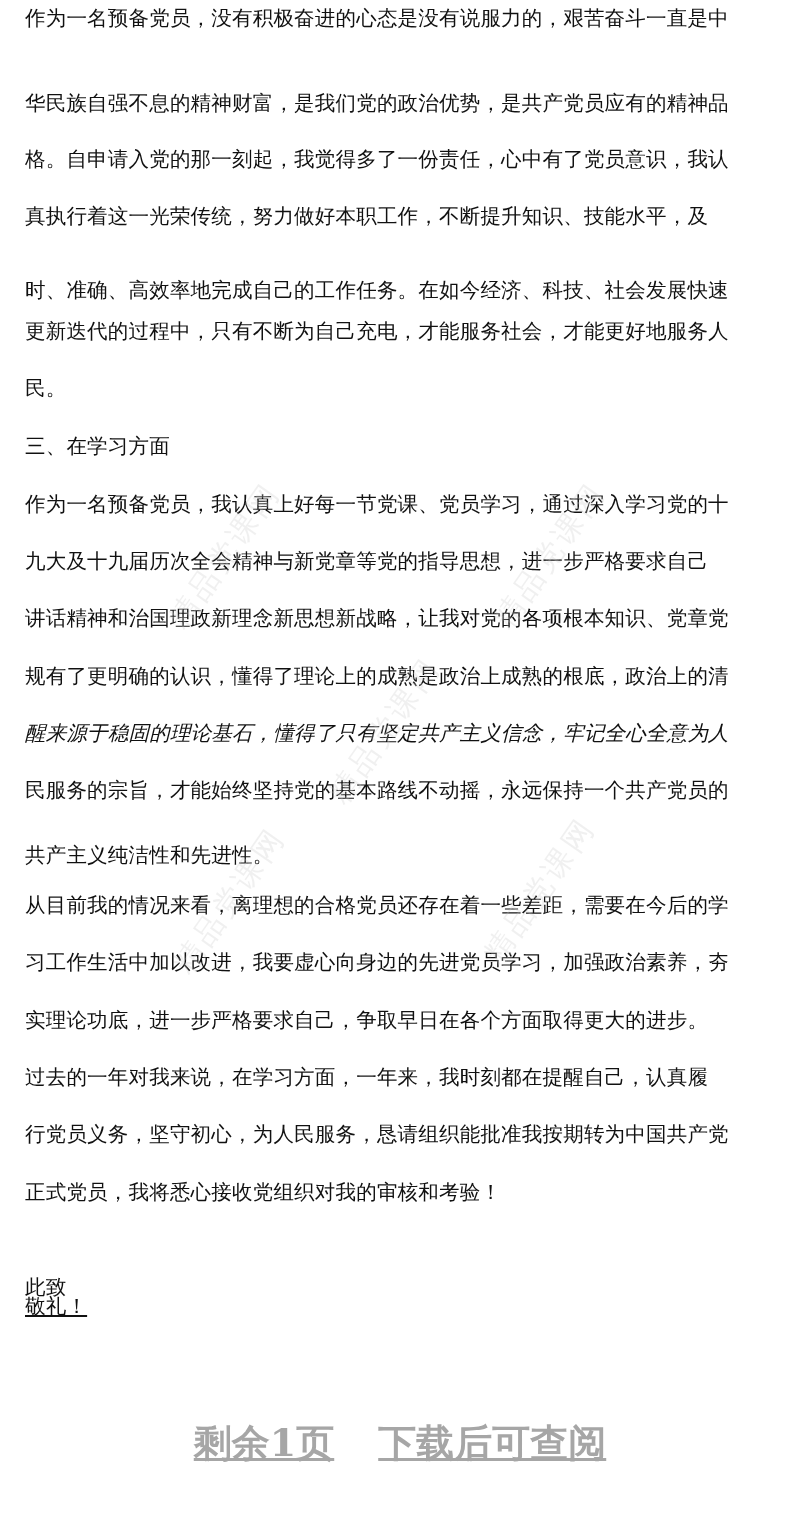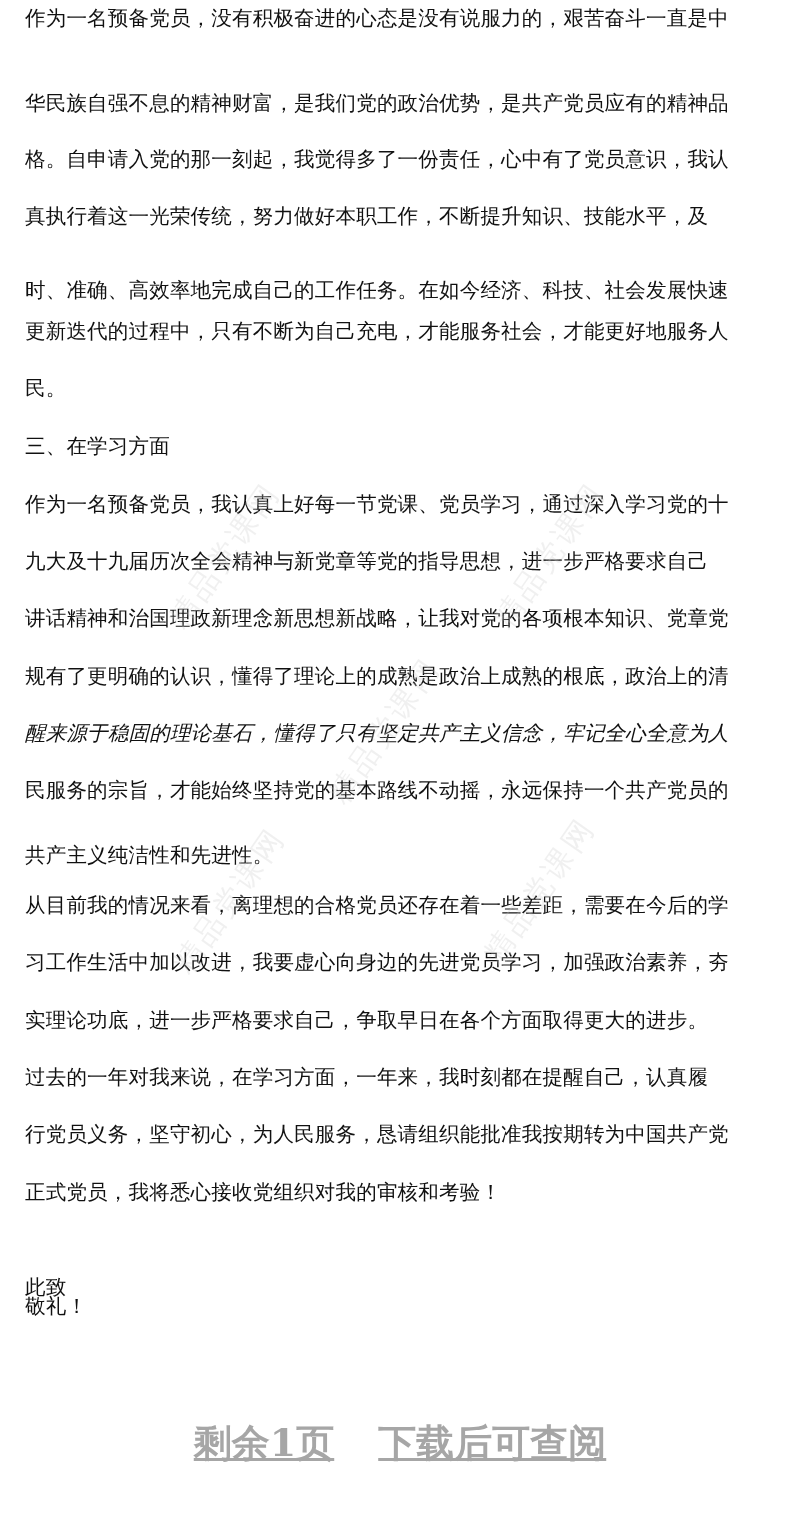--- a/index.html
+++ b/index.html
@@ -81,21 +81,21 @@
       <div class="line" style="top: 719px; font-style: italic;">醒来源于稳固的理论基石，懂得了只有坚定共产主义信念，牢记全心全意为人</div>
       <div class="line" style="top: 776px;">民服务的宗旨，才能始终坚持党的基本路线不动摇，永远保持一个共产党员的</div>
       <div class="line" style="top: 834px; margin-top: 7px;">共产主义纯洁性和先进性。</div>
       <div class="line" style="top: 891px;">从目前我的情况来看，离理想的合格党员还存在着一些差距，需要在今后的学</div>
       <div class="line" style="top: 948px;">习工作生活中加以改进，我要虚心向身边的先进党员学习，加强政治素养，夯</div>
       <div class="line" style="top: 1006px;">实理论功底，进一步严格要求自己，争取早日在各个方面取得更大的进步。</div>
       <div class="line" style="top: 1063px;">过去的一年对我来说，在学习方面，一年来，我时刻都在提醒自己，认真履</div>
       <div class="line" style="top: 1120px;">行党员义务，坚守初心，为人民服务，恳请组织能批准我按期转为中国共产党</div>
       <div class="line" style="top: 1178px;">正式党员，我将悉心接收党组织对我的审核和考验！</div>
       <div class="line" style="top: 1273px;">此致</div>
-      <div class="line" style="top: 1292px;">敬礼！</div>
+      <div class="line" style="top: 1292px; text-decoration: underline;">敬礼！</div>
     </div>
   <div id="watermarks">
       <div class="watermark" style="left: 140px; top: 535px;">精品党课网</div>
       <div class="watermark" style="left: 465px; top: 535px;">精品党课网</div>
       <div class="watermark" style="left: 300px; top: 710px;">精品党课网</div>
       <div class="watermark" style="left: 145px; top: 880px;">精品党课网</div>
       <div class="watermark" style="left: 455px; top: 870px;">精品党课网</div>
     </div>
 
   <div class="more-banner">

